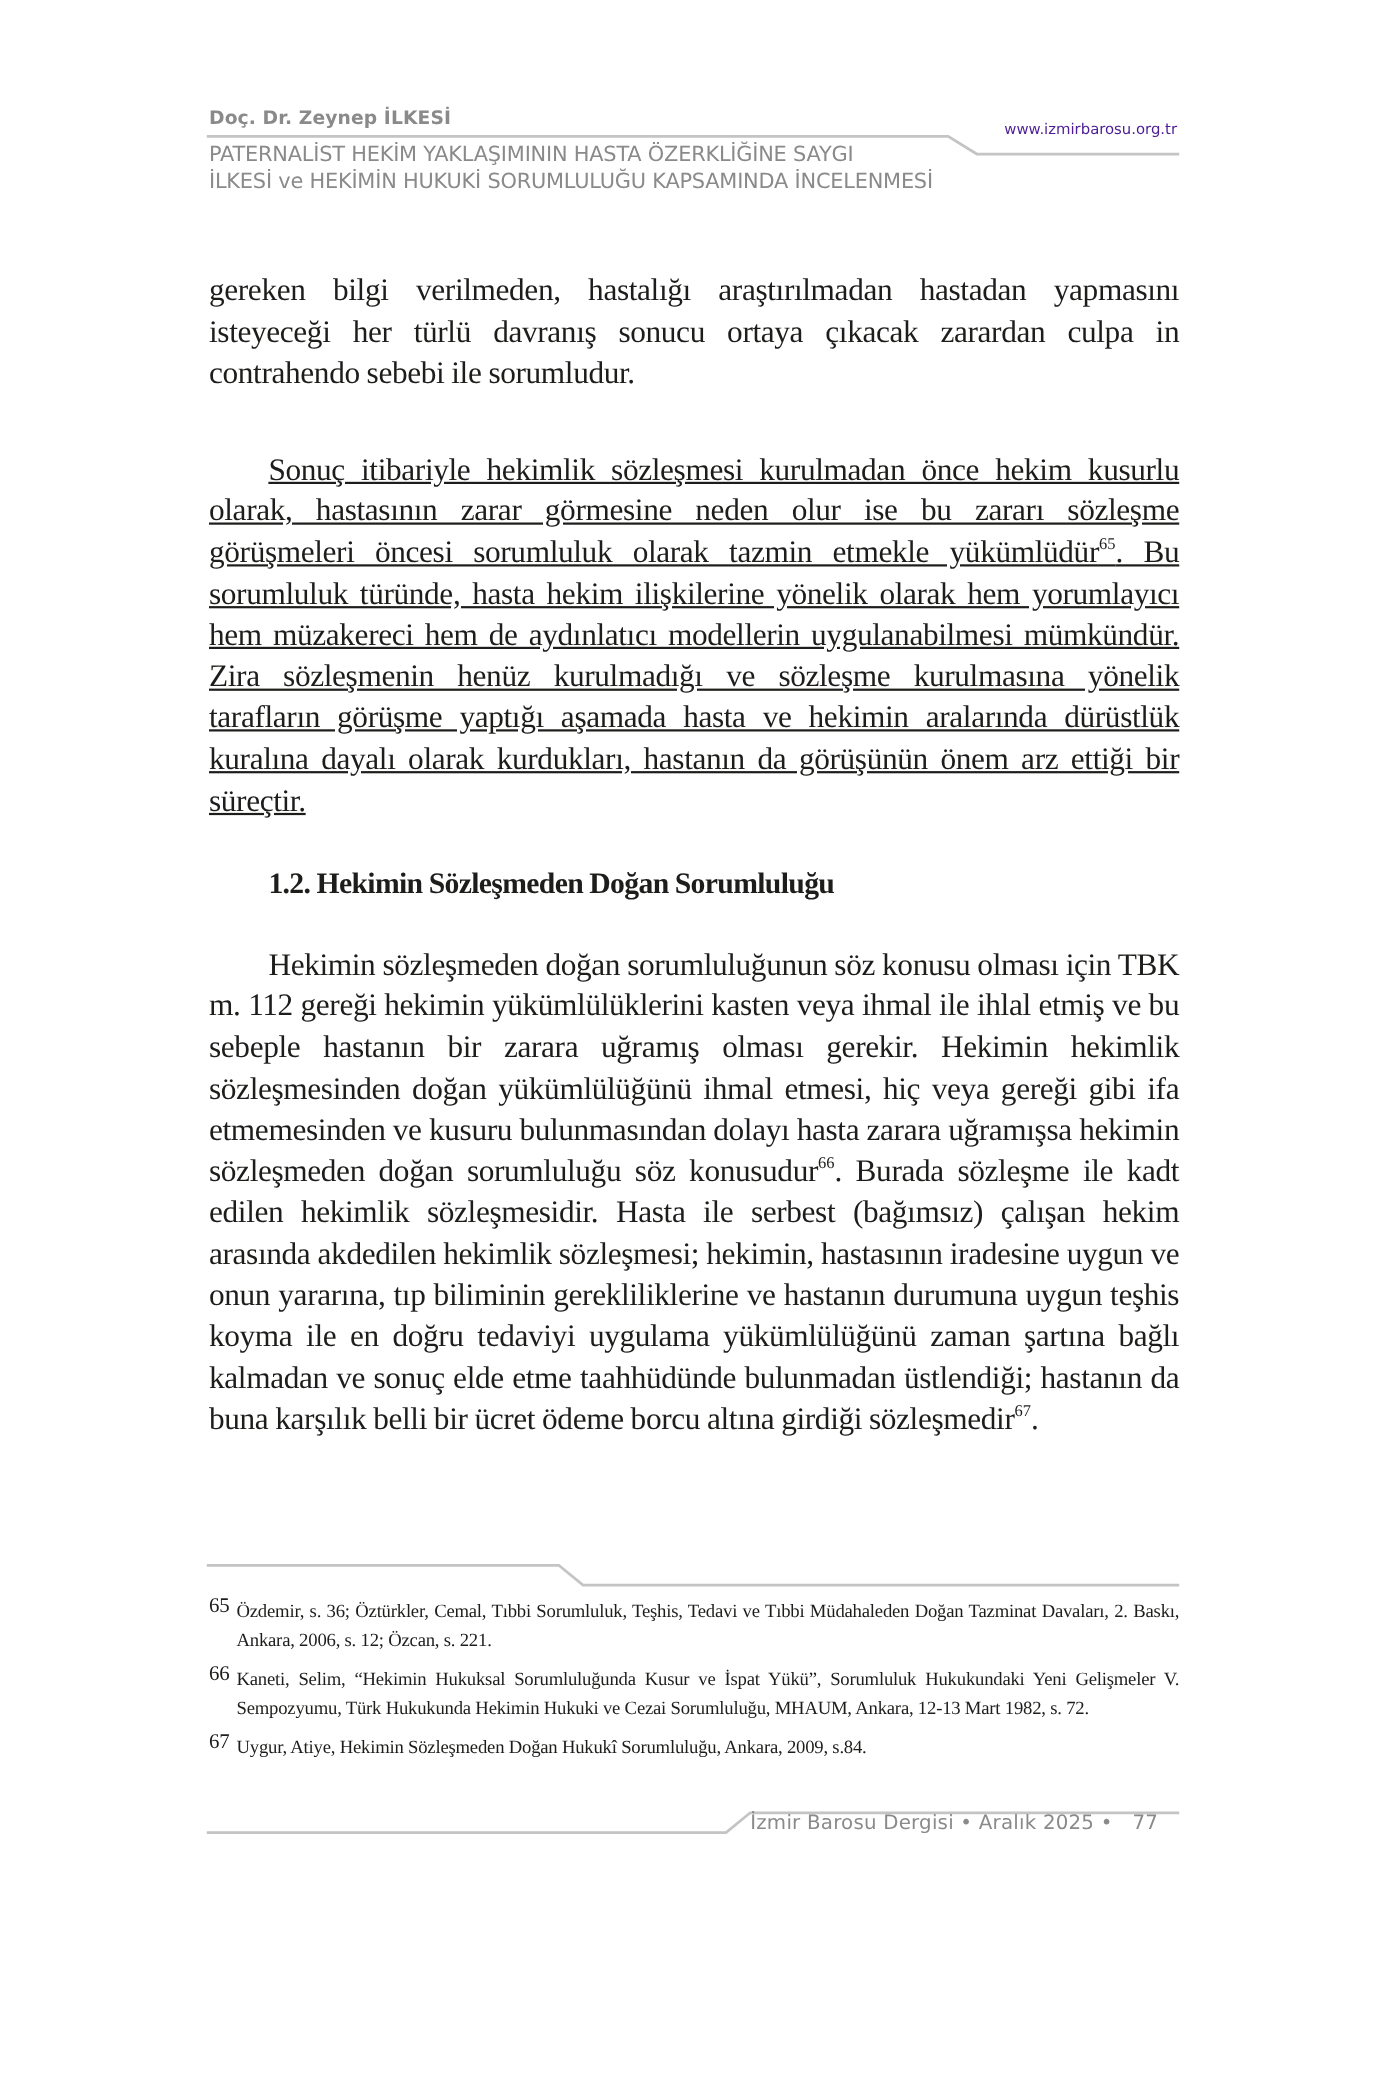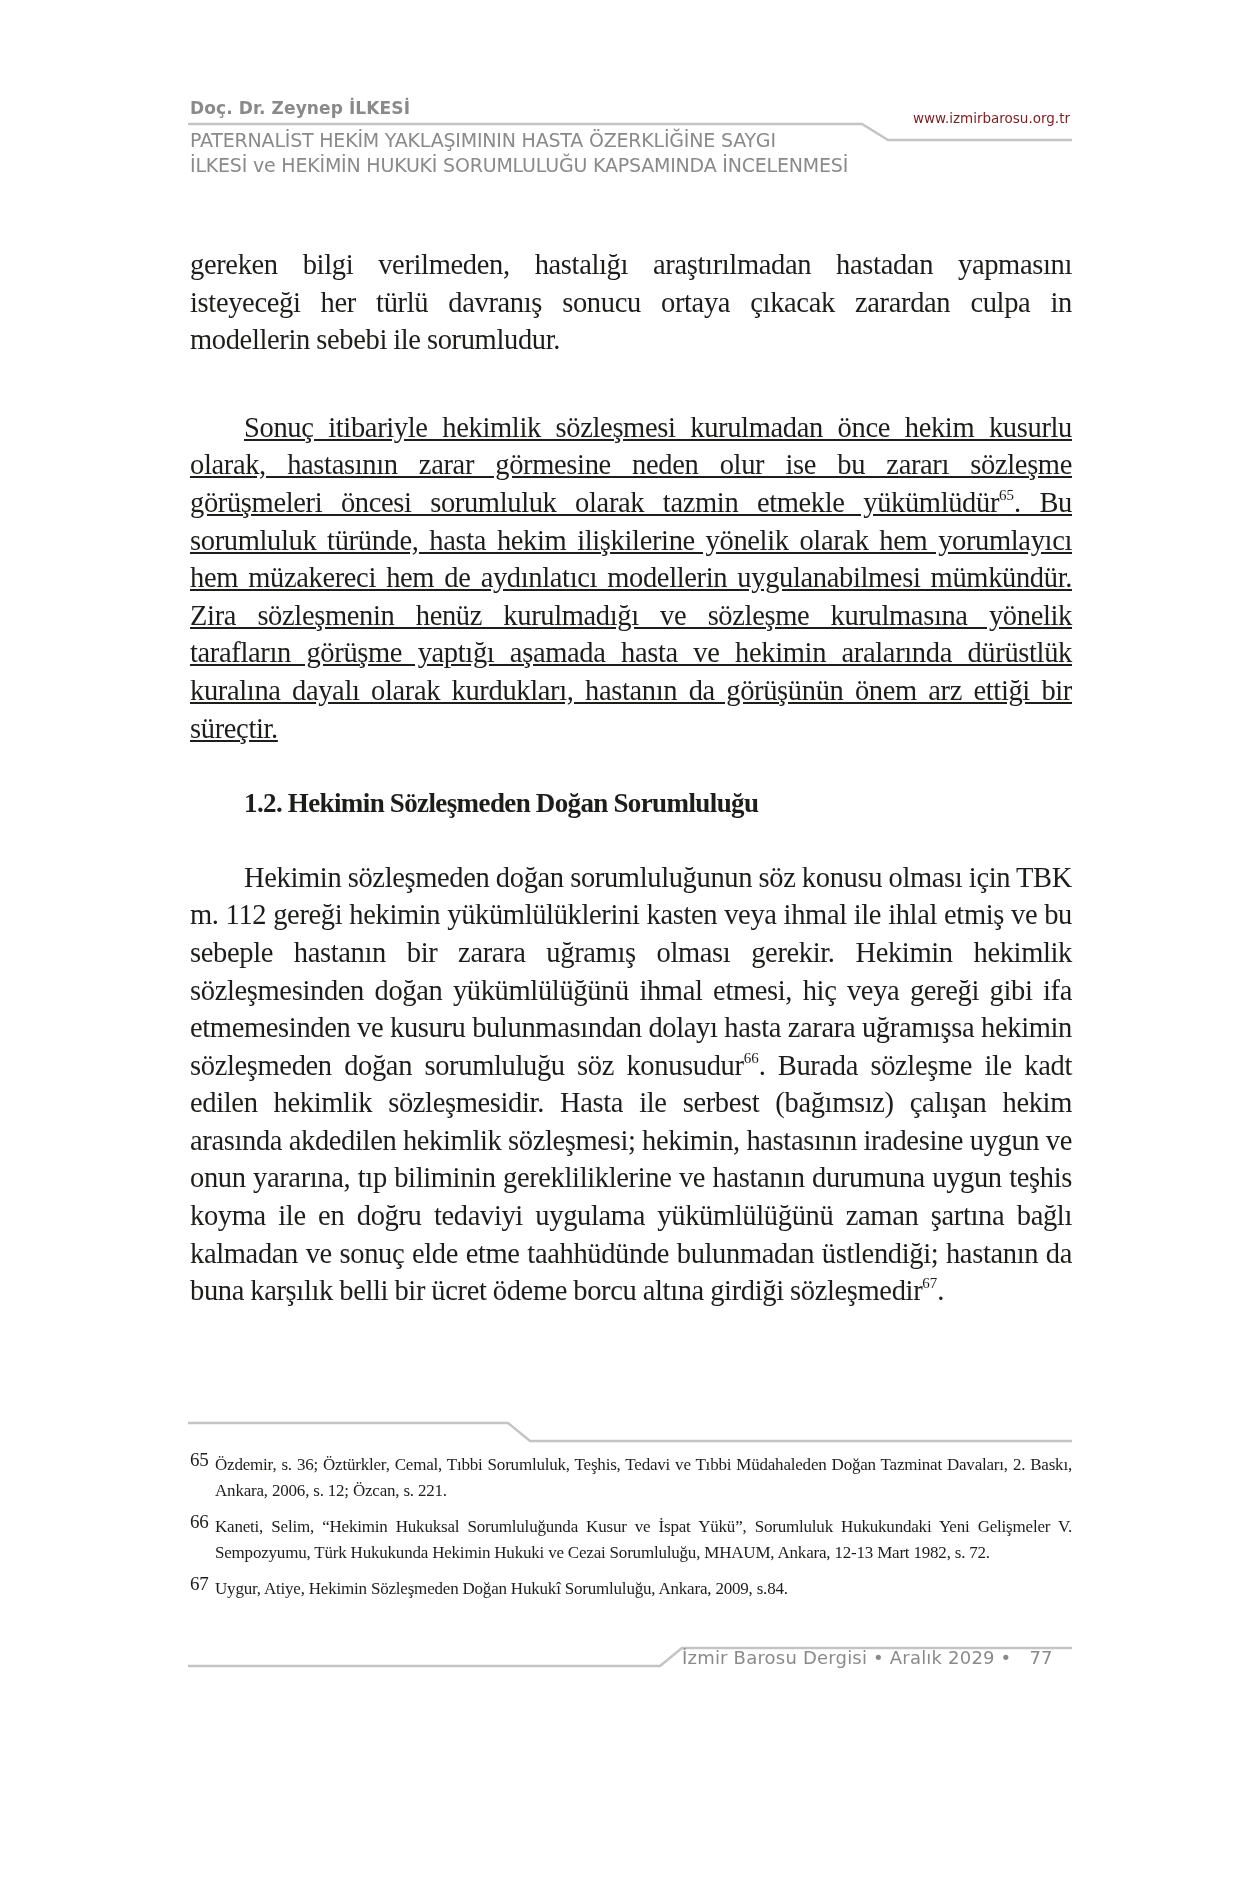--- a/index.html
+++ b/index.html
@@ -16,21 +16,21 @@
   .header-title {
     position: absolute; left: 190px; top: 128px; width: 760px;
     font-family: "DejaVu Sans", "Liberation Sans", sans-serif;
     font-size: 19px; line-height: 25px; color: #8a8a8a;
     letter-spacing: -0.2px;
   }
   .header-title span { display: block; white-space: nowrap; }
   .header-url {
     position: absolute; right: 190px; top: 110px;
     font-family: "DejaVu Sans", "Liberation Sans", sans-serif;
-    font-size: 13.5px; color: #7f1d1d;
+    font-size: 13.5px; color: #4c1d95;
   }
   svg.rule { position: absolute; left: 0; top: 0; pointer-events: none; }
 
   .body-text {
     position: absolute; left: 190px; top: 246px; width: 882px;
     font-size: 28.5px; line-height: 37.6px; text-align: justify;
     letter-spacing: -0.35px; word-spacing: -0.5px;
   }
   .body-text p { margin: 0; }
   .body-text p.indent { text-indent: 54px; }
@@ -67,21 +67,21 @@
 </div>
 <div class="header-url">www.izmirbarosu.org.tr</div>
 
 <svg class="rule" width="1260" height="1890">
   <polyline points="188,124 862,124 888,140 1072,140" fill="none" stroke="#c4c4c4" stroke-width="2.5"></polyline>
   <polyline points="188,1423 508,1423 530,1441 1072,1441" fill="none" stroke="#c4c4c4" stroke-width="2.5"></polyline>
   <polyline points="188,1666 660,1666 682,1648 1072,1648" fill="none" stroke="#c4c4c4" stroke-width="2.5"></polyline>
 </svg>
 
 <div class="body-text">
-  <p class="p1">gereken bilgi verilmeden, hastalığı araştırılmadan hastadan yapmasını isteyeceği her türlü davranış sonucu ortaya çıkacak zarardan culpa in modellerin sebebi ile sorumludur.</p>
+  <p class="p1">gereken bilgi verilmeden, hastalığı araştırılmadan hastadan yapmasını isteyeceği her türlü davranış sonucu ortaya çıkacak zarardan culpa in contrahendo sebebi ile sorumludur.</p>
 
   <p class="indent p2"><span>Sonuç itibariyle hekimlik sözleşmesi kurulmadan önce hekim kusurlu olarak, hastasının zarar görmesine neden olur ise bu zararı sözleşme görüşmeleri öncesi sorumluluk olarak tazmin etmekle yükümlüdür</span><sup class="fnref">65</sup><span>. Bu sorumluluk türünde, hasta hekim ilişkilerine yönelik olarak hem yorumlayıcı hem müzakereci hem de aydınlatıcı modellerin uygulanabilmesi mümkündür.  Zira sözleşmenin henüz kurulmadığı ve sözleşme kurulmasına yönelik tarafların görüşme yaptığı aşamada hasta ve hekimin aralarında dürüstlük kuralına dayalı olarak kurdukları, hastanın da görüşünün önem arz ettiği bir süreçtir.</span></p>
 
   <p class="section-heading">1.2. Hekimin Sözleşmeden Doğan Sorumluluğu</p>
 
   <p class="indent"><span>Hekimin sözleşmeden doğan sorumluluğunun söz konusu olması için TBK m. 112 gereği hekimin yükümlülüklerini kasten veya ihmal ile ihlal etmiş ve bu sebeple hastanın bir zarara uğramış olması gerekir. Hekimin hekimlik sözleşmesinden doğan yükümlülüğünü ihmal etmesi, hiç veya gereği gibi ifa etmemesinden ve kusuru bulunmasından dolayı hasta zarara uğramışsa hekimin sözleşmeden doğan sorumluluğu söz konusudur</span><sup class="fnref">66</sup><span>. Burada sözleşme ile kadt edilen hekimlik sözleşmesidir. Hasta ile serbest (bağımsız) çalışan hekim arasında akdedilen hekimlik sözleşmesi; hekimin, hastasının iradesine uygun ve onun yararına, tıp biliminin gerekliliklerine ve hastanın durumuna uygun teşhis koyma ile en doğru tedaviyi uygulama yükümlülüğünü zaman şartına bağlı kalmadan ve sonuç elde etme taahhüdünde bulunmadan üstlendiği; hastanın da buna karşılık belli bir ücret ödeme borcu altına girdiği sözleşmedir</span><sup class="fnref">67</sup><span>.</span></p>
 </div>
 
 <div class="footnotes">
   <div class="footnote">
@@ -92,14 +92,14 @@
     <span class="fn-num">66</span>
     <span>Kaneti, Selim, “Hekimin Hukuksal Sorumluluğunda Kusur ve İspat Yükü”, Sorumluluk Hukukundaki Yeni Gelişmeler V. Sempozyumu, Türk Hukukunda Hekimin Hukuki ve Cezai Sorumluluğu, MHAUM, Ankara, 12-13 Mart 1982, s. 72.</span>
   </div>
   <div class="footnote">
     <span class="fn-num">67</span>
     <span>Uygur, Atiye, Hekimin Sözleşmeden Doğan Hukukî Sorumluluğu, Ankara, 2009, s.84.</span>
   </div>
 </div>
 
 <div class="footer-text">
-  <span>İzmir Barosu Dergisi • Aralık 2029 •</span><span class="page-num">77</span>
+  <span>İzmir Barosu Dergisi • Aralık 2025 •</span><span class="page-num">77</span>
 </div>
 
 </body></html>

